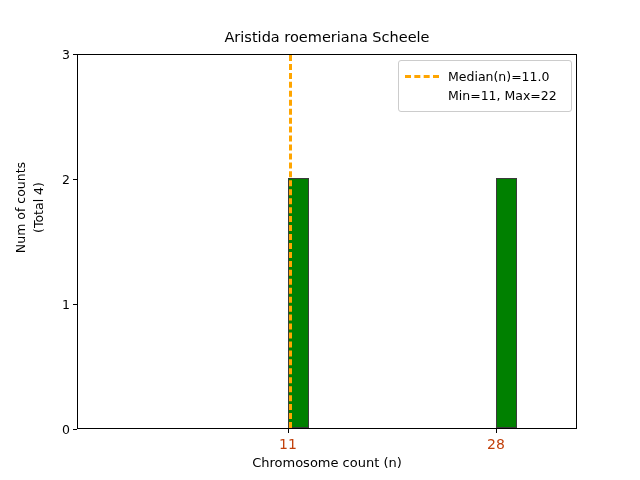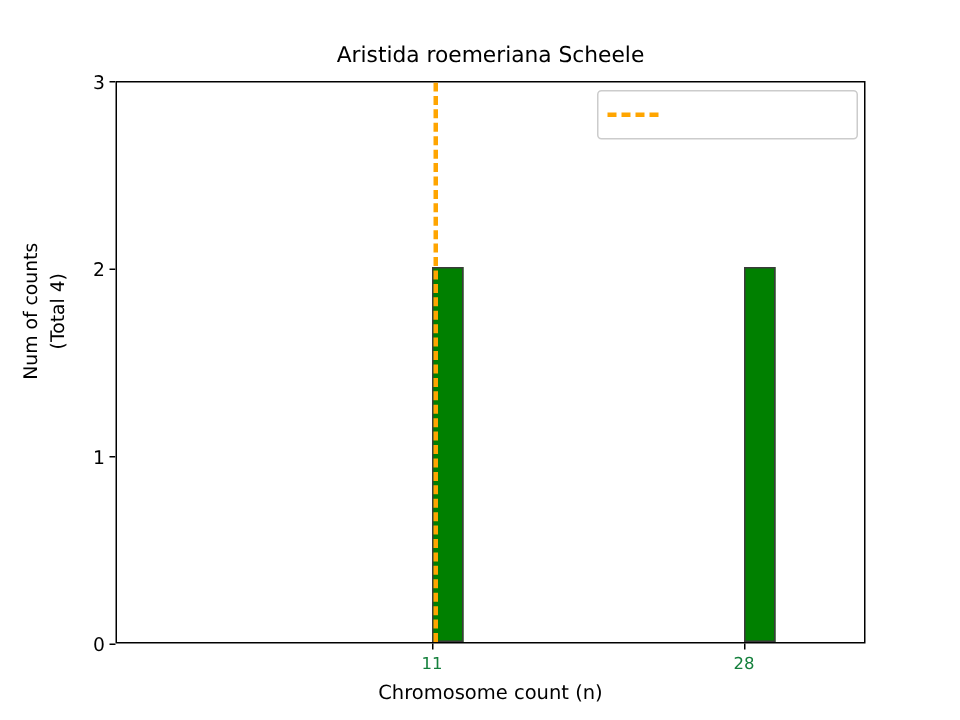--- a/index.html
+++ b/index.html
@@ -99,22 +99,22 @@
     top:429px;
     height:4px;width:0;
     border-left:1.1px solid #000000;
   }
   .x-tick-label{
     position:absolute;
     top:436px;
     width:80px;
     margin-left:-40px;
     text-align:center;
-    font-size:11px;
-    color:#15803d;
+    font-size:14px;
+    color:#c2410c;
     white-space:nowrap;
   }
   #x-axis-label{
     position:absolute;
     left:77px;top:455px;
     width:500px;
     text-align:center;
     font-size:13px;
     color:#000000;
     white-space:nowrap;
@@ -187,16 +187,21 @@
   <div class="x-tick-label" style="left:288px;">11</div>
 
   <div class="x-tick" style="left:496px;"></div>
   <div class="x-tick-label" style="left:496px;">28</div>
 
   <div id="x-axis-label">Chromosome count (n)</div>
 
   <div id="legend">
     <div class="legend-row">
       <span class="legend-swatch"></span>
+      <span class="legend-text">Median(n)=11.0</span>
+    </div>
+    <div class="legend-row">
+      <span class="legend-swatch blank"></span>
+      <span class="legend-text">Min=11, Max=22</span>
     </div>
   </div>
 
 </div>
 
 </body></html>

